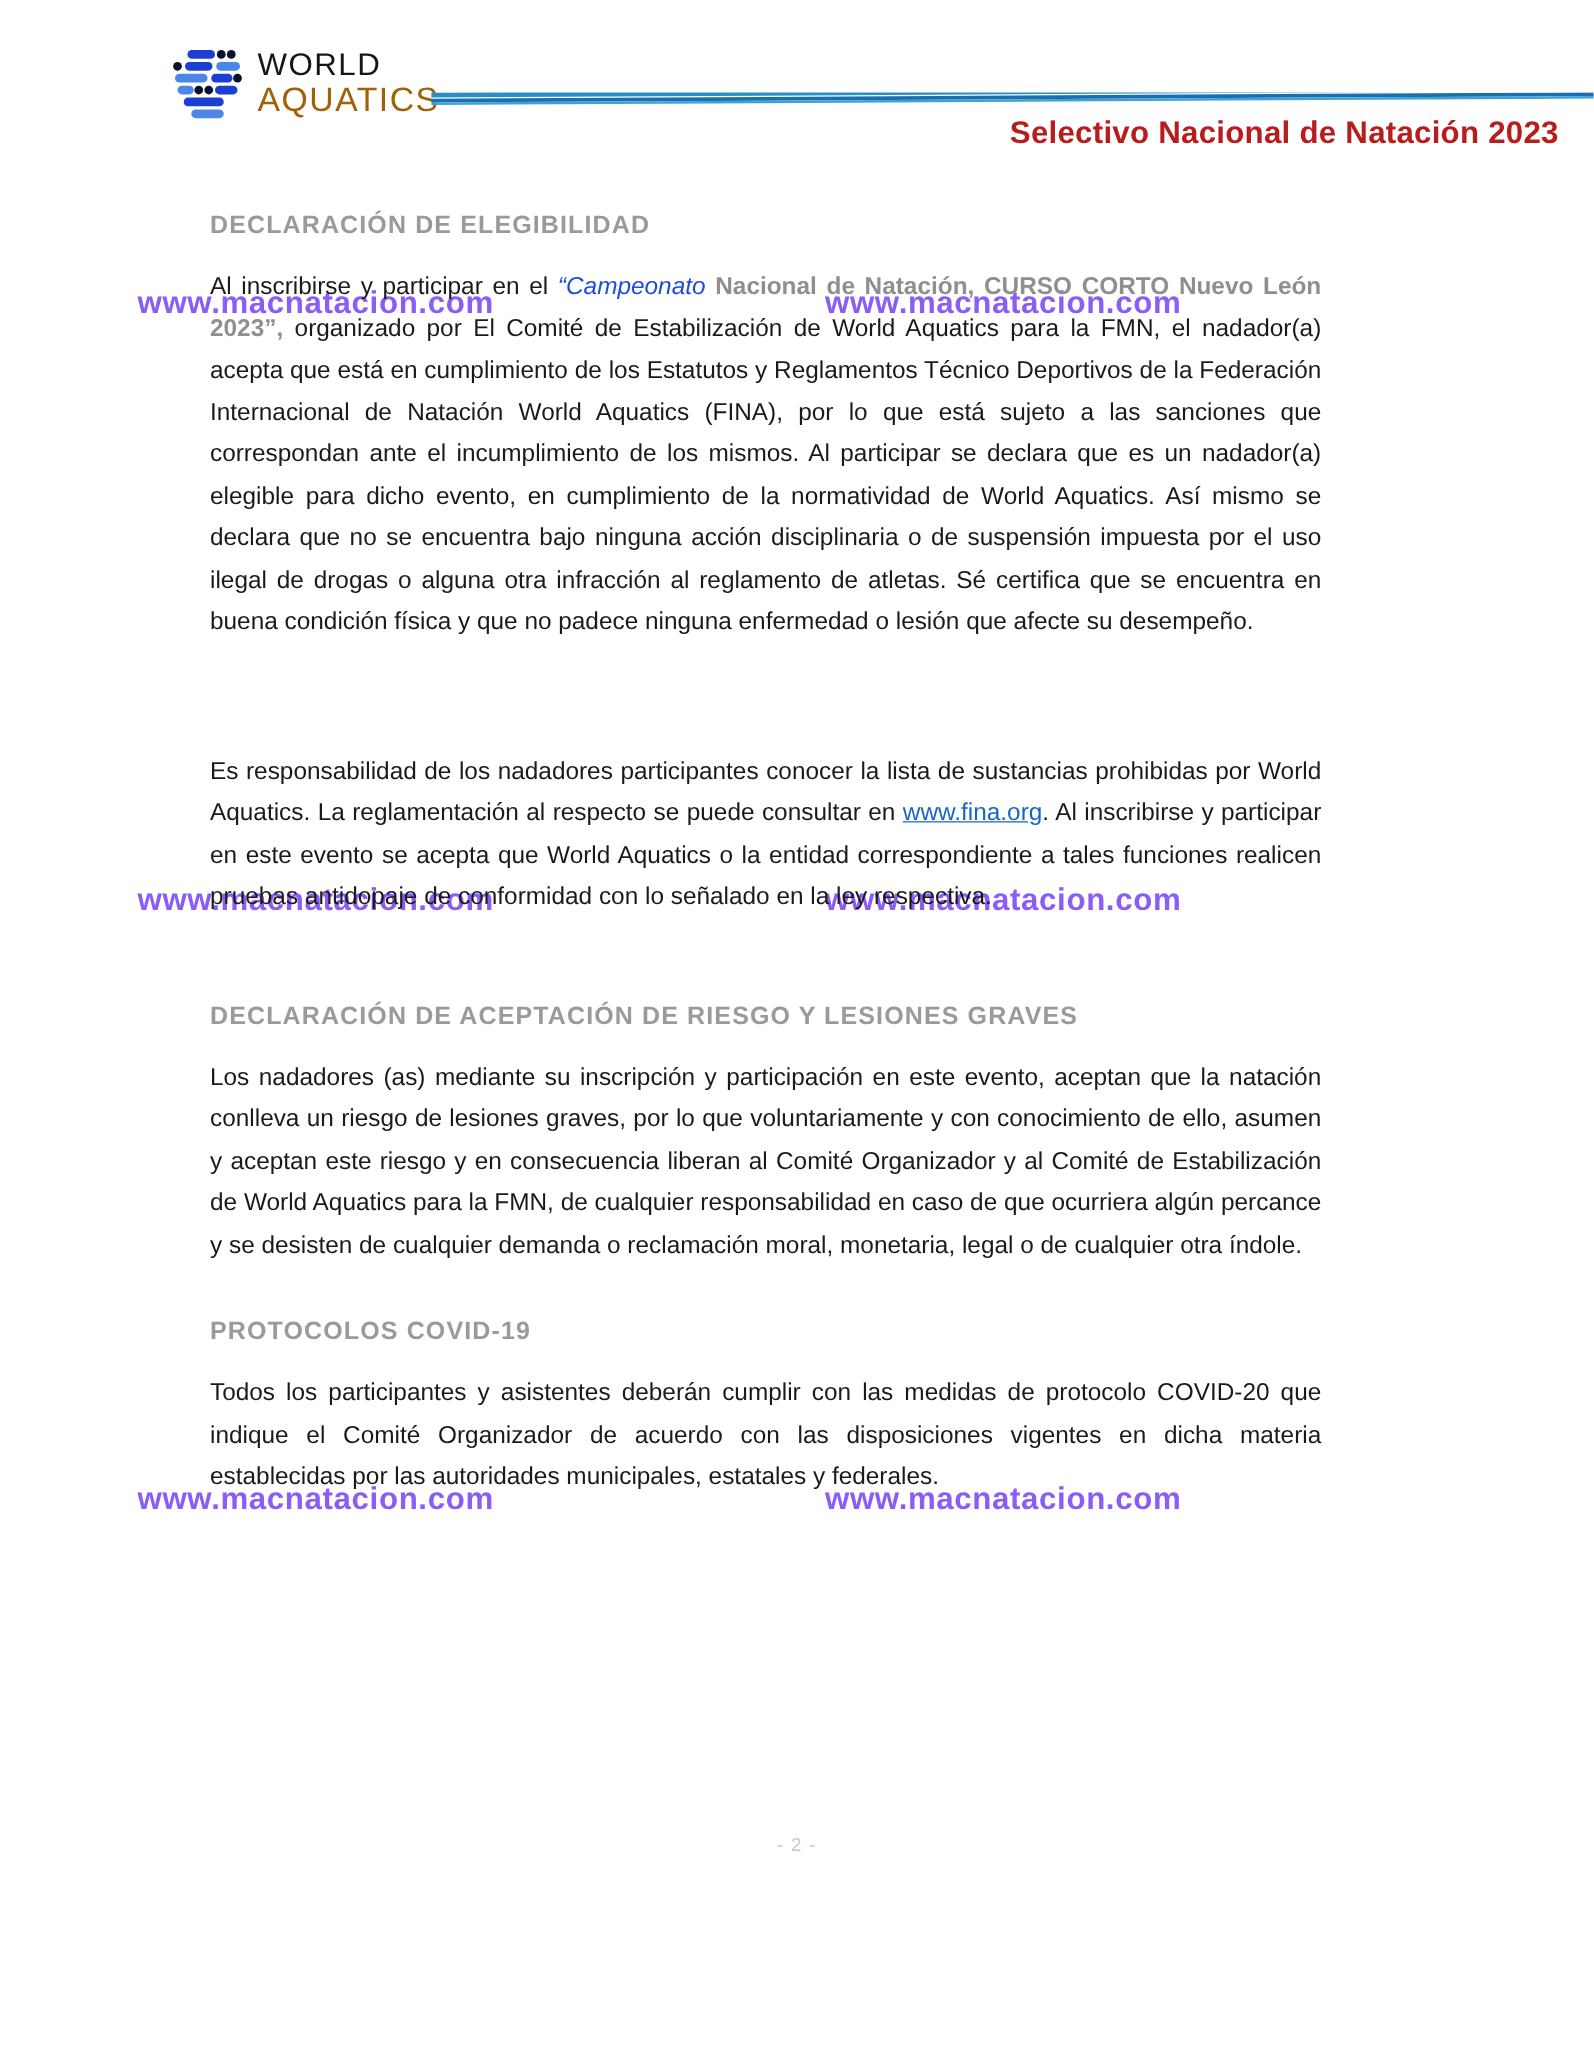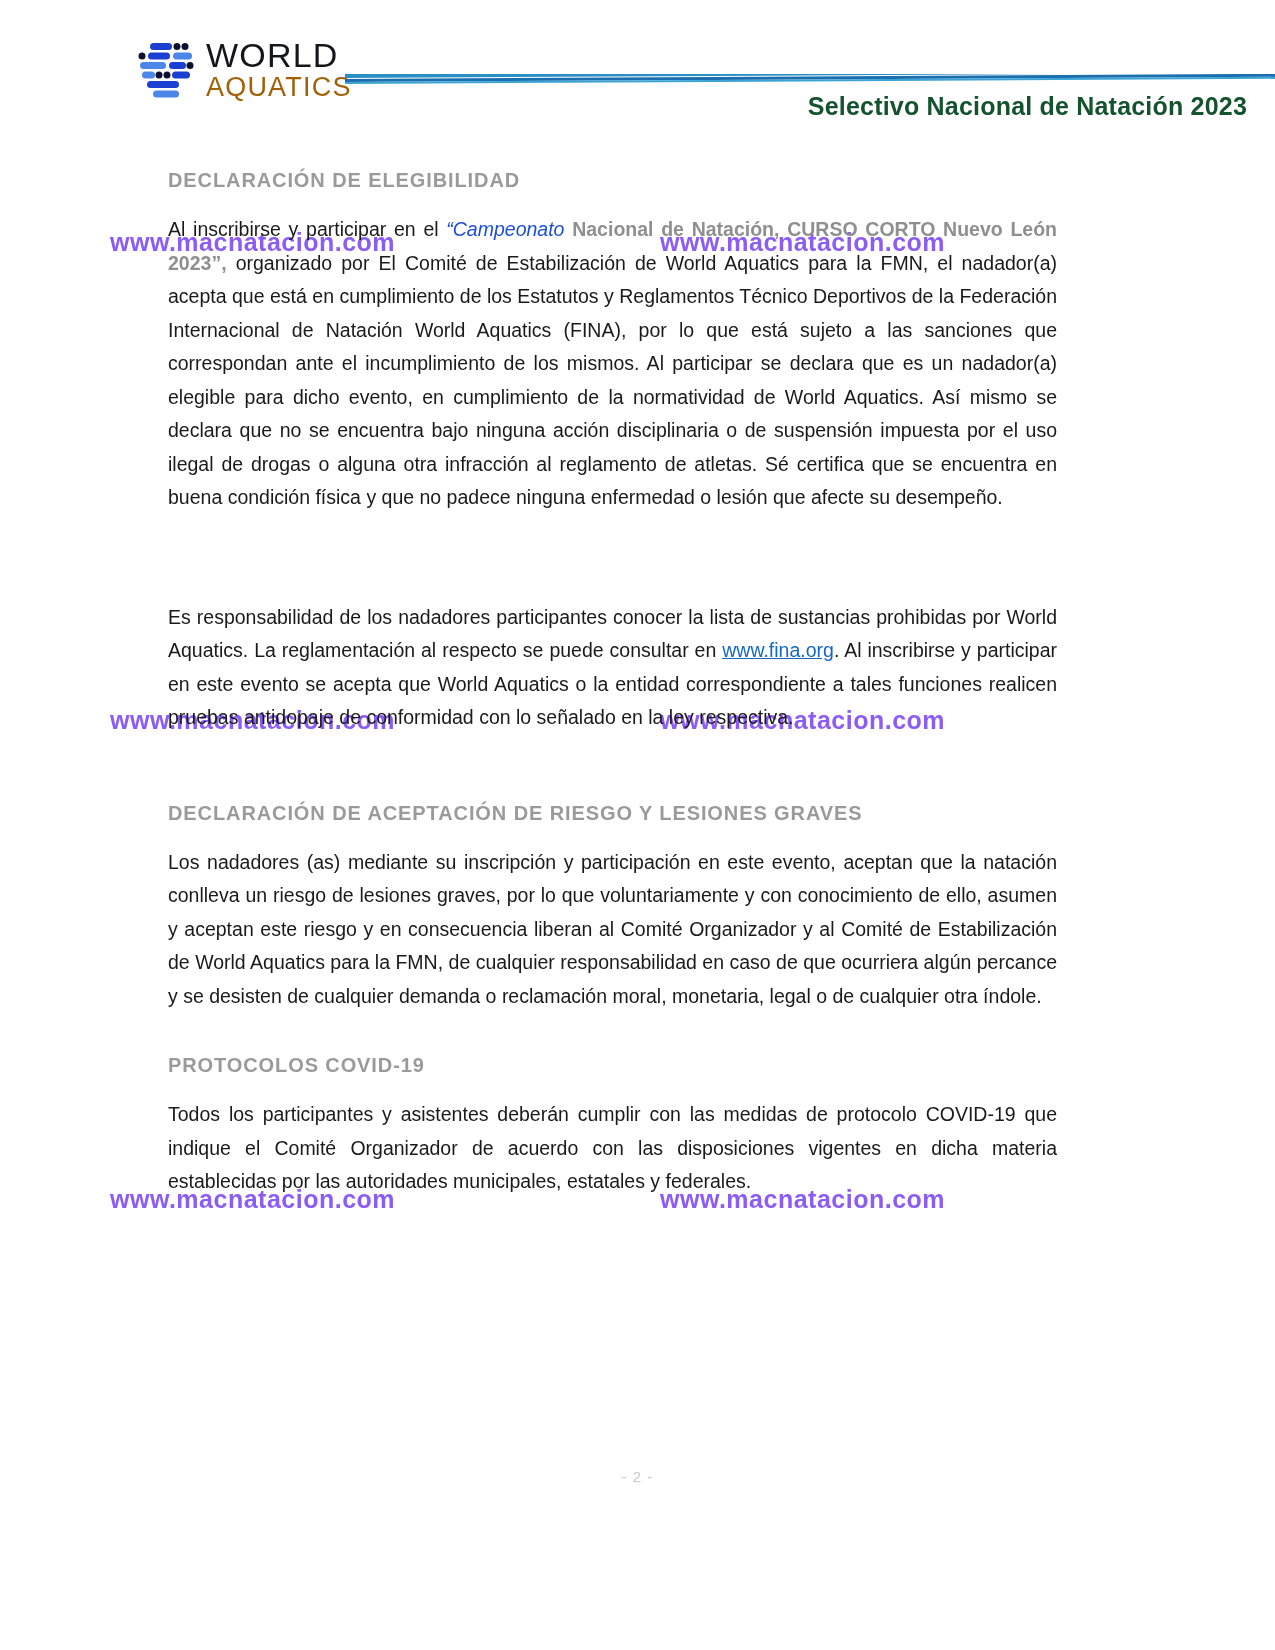--- a/index.html
+++ b/index.html
@@ -61,21 +61,21 @@
     height: 58px;
     position: relative;
   }
   .logo-wordmark {
     display: flex;
     flex-direction: column;
     line-height: 1.0;
   }
   .logo-world {
     font-family: "Liberation Sans", sans-serif;
-    font-size: 34px;
+    font-size: 25px;
     font-weight: 400;
     letter-spacing: 1.2px;
     color: #15151c;
   }
   .logo-aquatics {
     font-family: "Liberation Sans", sans-serif;
     font-size: 27px;
     font-weight: 400;
     letter-spacing: 1.2px;
     color: #a16207;
@@ -102,21 +102,21 @@
   .header-rule .bar.b2 { top: 5px;  height: 3px; background: #1c6fae; transform: rotate(-0.32deg); }
   .header-rule .bar.b3 { top: 8px;  height: 2px; background: #3ba3d6; transform: rotate(-0.32deg); }
 
   .header-title {
     position: absolute;
     right: 28px;
     top: 92px;
     font-family: "Liberation Sans", sans-serif;
     font-size: 25px;
     font-weight: 700;
-    color: #14532d;
+    color: #b91c1c;
     letter-spacing: 0.2px;
     white-space: nowrap;
   }
 
   
   .content {
     position: absolute;
     left: 168px;
     right: 218px;
     top: 168px;
@@ -256,21 +256,21 @@
       <h2 class="section-heading">DECLARACIÓN DE ACEPTACIÓN DE RIESGO Y LESIONES GRAVES</h2>
       <div class="gap-sm"></div>
       <p class="body-text">Los nadadores (as) mediante su inscripción y participación en este evento, aceptan que la natación conlleva un riesgo de lesiones graves, por lo que voluntariamente y con conocimiento de ello, asumen y aceptan este riesgo y en consecuencia liberan al Comité Organizador y al Comité de Estabilización de World Aquatics para la FMN, de cualquier responsabilidad en caso de que ocurriera algún percance y se desisten de cualquier demanda o reclamación moral, monetaria, legal o de cualquier otra índole.</p>
     </section>
 
     <div class="gap-md"></div>
 
     <section>
       <h2 class="section-heading">PROTOCOLOS COVID-19</h2>
       <div class="gap-sm"></div>
-      <p class="body-text">Todos los participantes y asistentes deberán cumplir con las medidas de protocolo COVID-19 que indique el Comité Organizador de acuerdo con las disposiciones vigentes en dicha materia establecidas por las autoridades municipales, estatales y federales.</p>
+      <p class="body-text">Todos los participantes y asistentes deberán cumplir con las medidas de protocolo COVID-20 que indique el Comité Organizador de acuerdo con las disposiciones vigentes en dicha materia establecidas por las autoridades municipales, estatales y federales.</p>
     </section>
 
   </div>
 
   <div class="footer">
     <span class="page-number">- 2 -</span>
   </div>
 
 </div>
 

